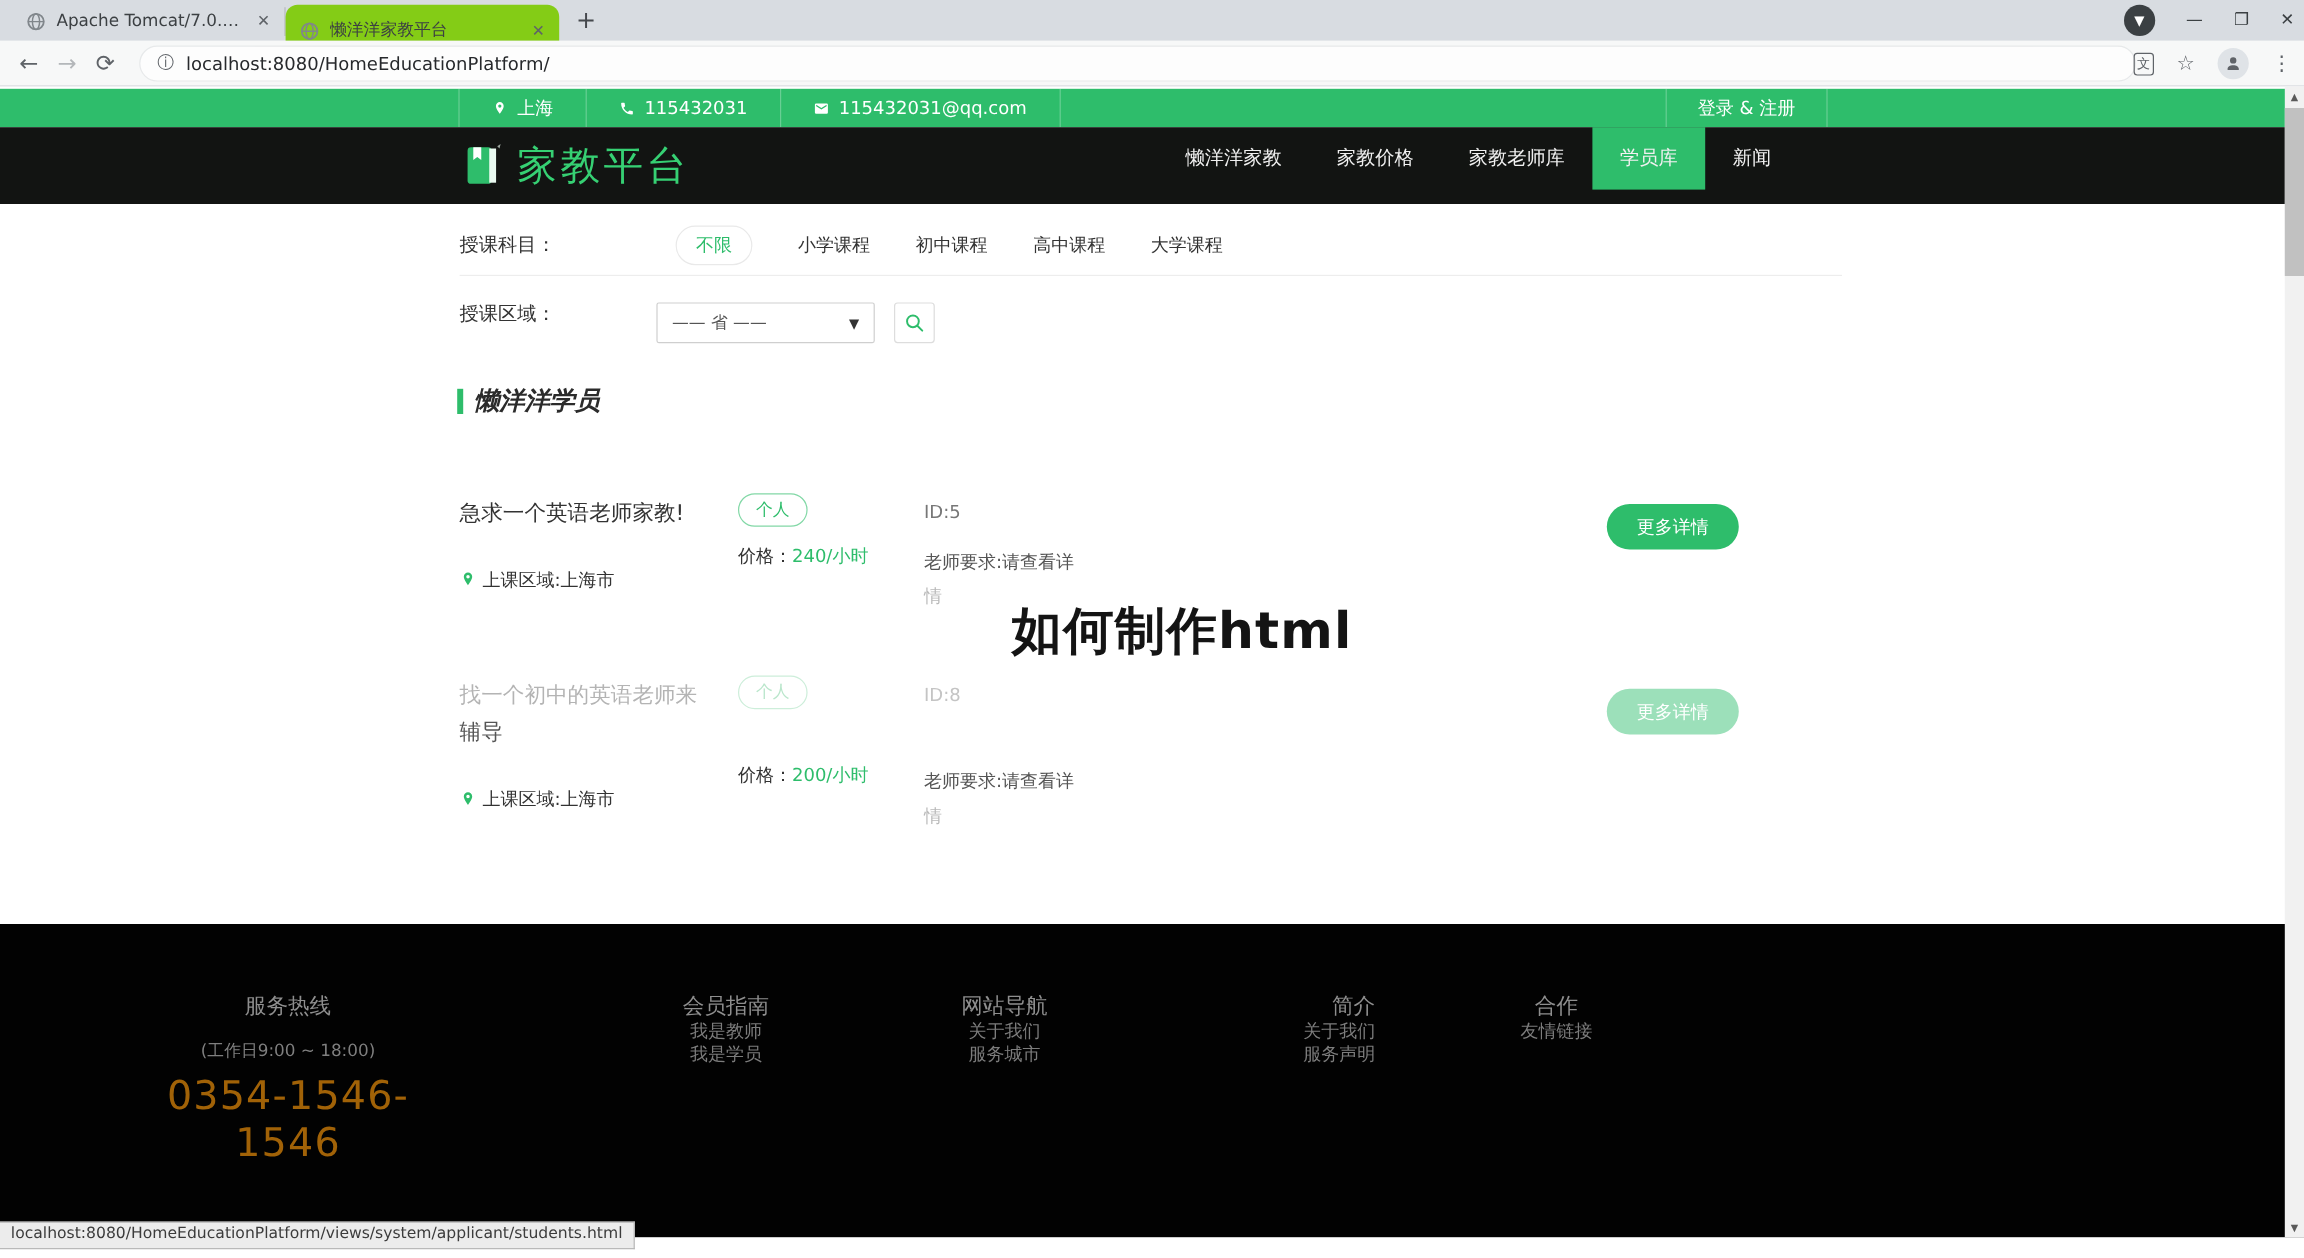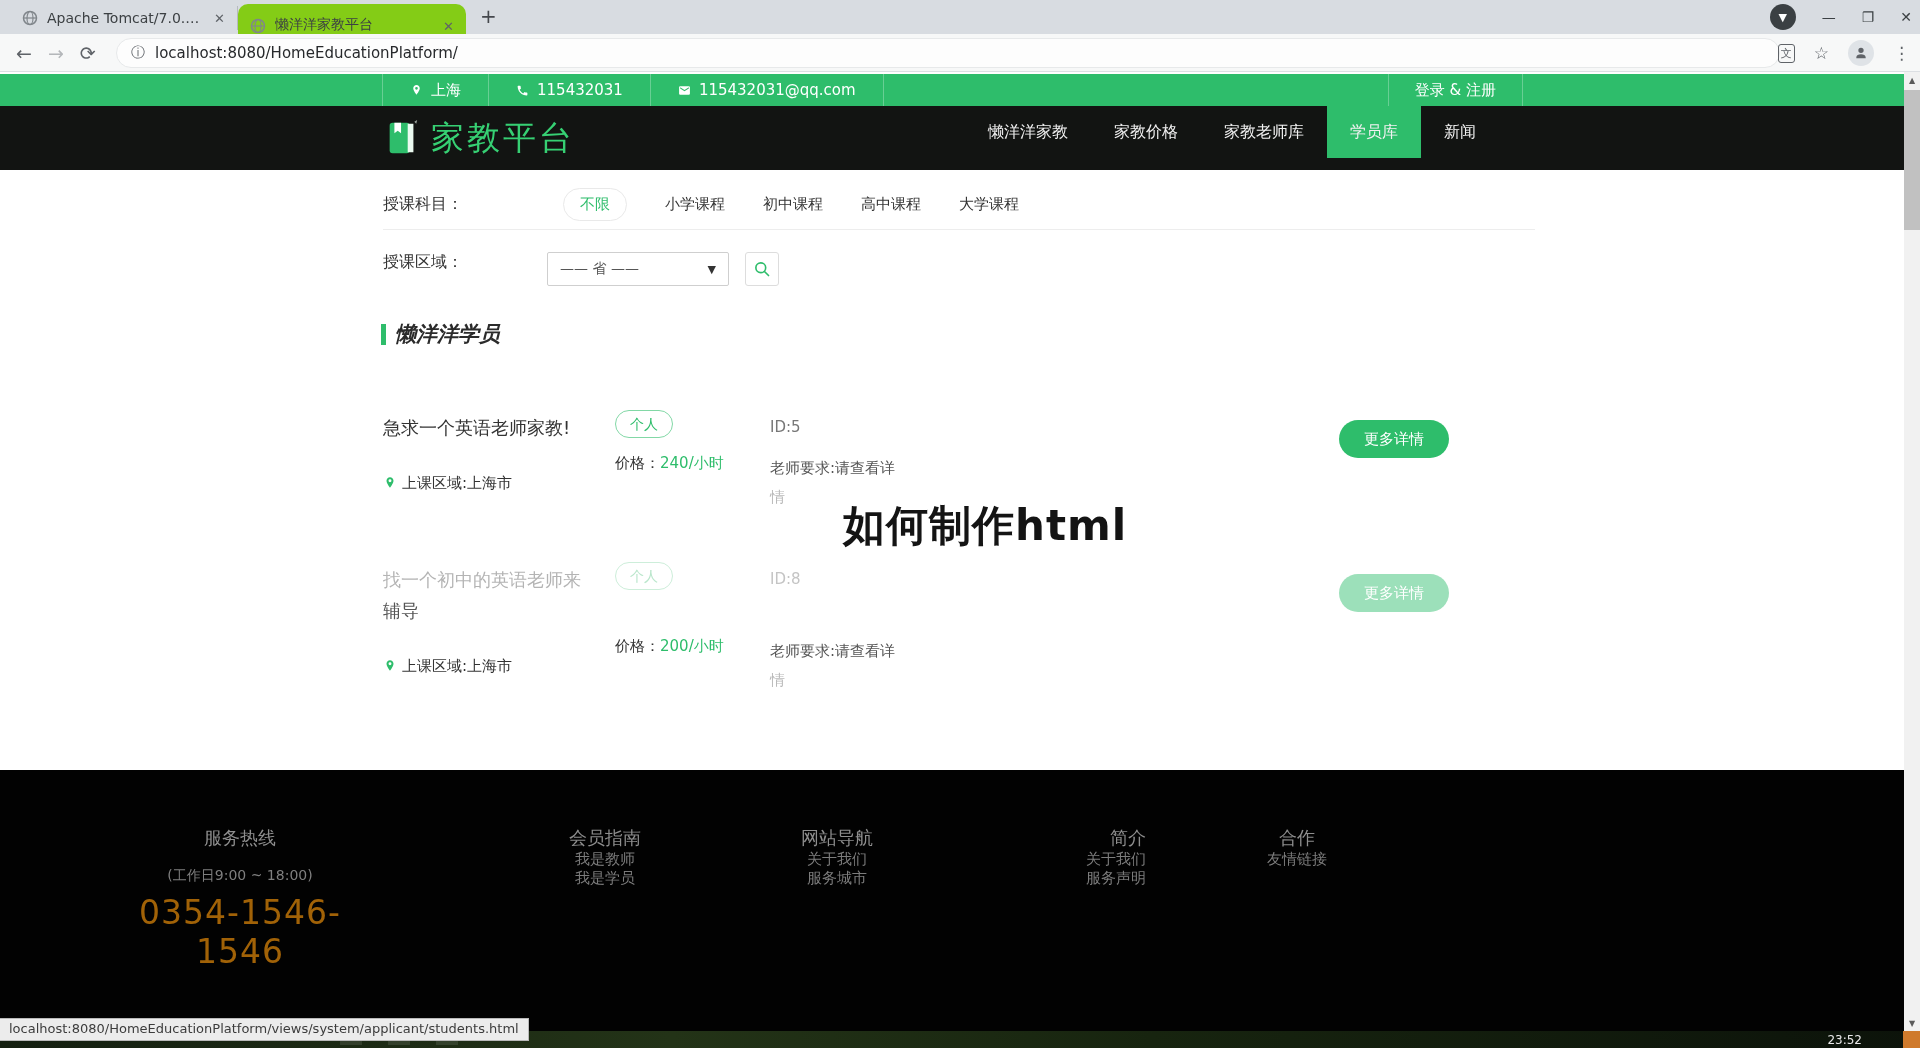--- a/index.html
+++ b/index.html
@@ -321,29 +321,20 @@
 
     <div class="fcol">
       <div class="ftitle">合作</div>
 
     <div class="fitem">友情链接</div>
       </div>
   </div>
 
   <div class="statusbar">localhost:8080/HomeEducationPlatform/views/system/applicant/students.html</div>
 
-  <div class="taskbar">
-    <div class="taskbar-icons">
-        <i></i>
-        <i></i>
-        <i></i>
-      </div>
-    <span class="task-time">23:52</span>
-    <span class="task-corner"></span>
-  </div>
 
   <div class="scrollbar">
     <span class="sb-arrow sb-up">▲</span>
     <span class="sb-thumb"></span>
     <span class="sb-arrow sb-down">▼</span>
   </div>
 
 </div>
 
 </body></html>

